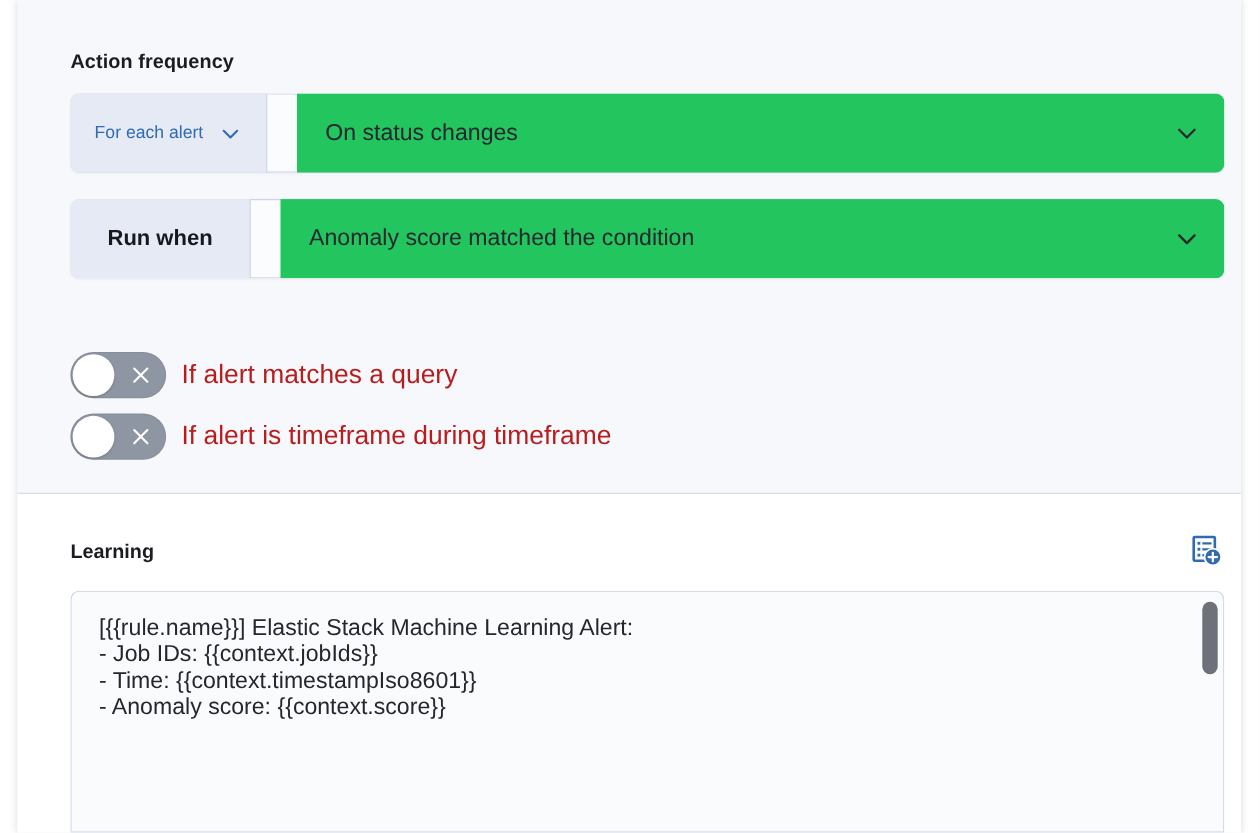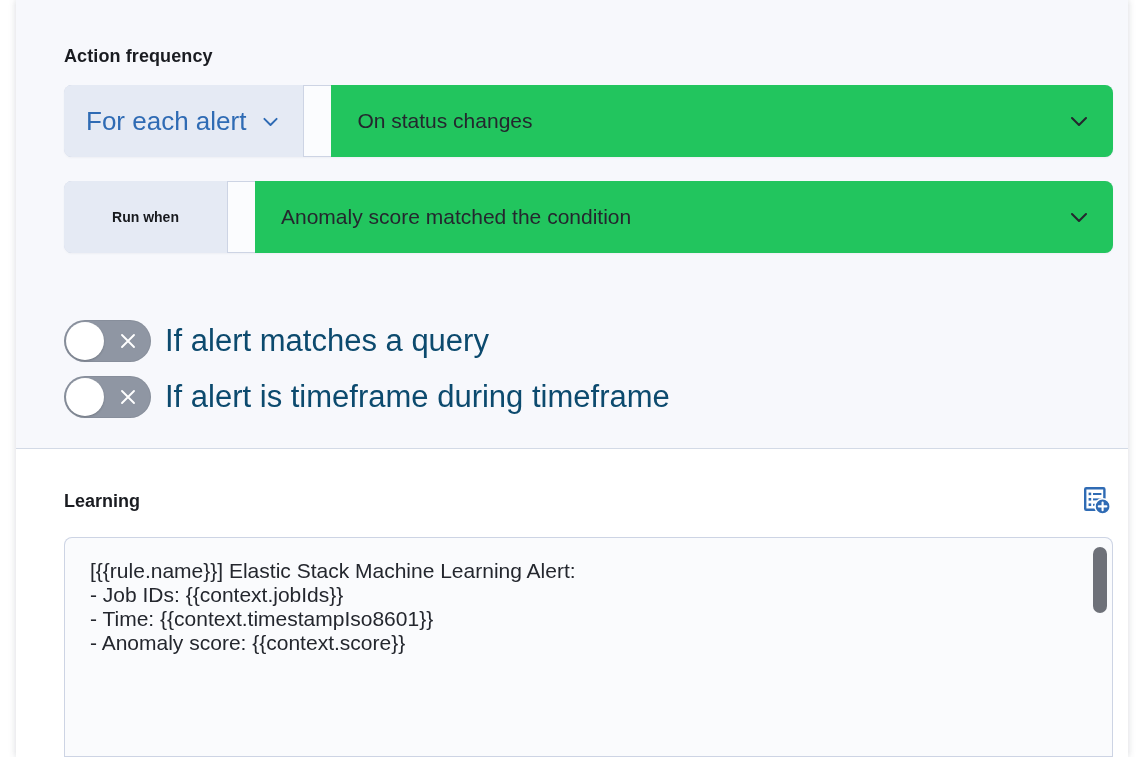--- a/index.html
+++ b/index.html
@@ -79,27 +79,27 @@
     padding: 0 22px;
     box-shadow: 1px 0 0 0 #cdd4e4;
     white-space: nowrap;
   }
 
   .prepend.static {
     justify-content: center;
   }
 
   .prepend-text-link {
-    font-size: 26px;
+    font-size: 16px;
     color: #2f6bb4;
     font-weight: 400;
   }
 
   .prepend-text-static {
-    font-size: 14px;
+    font-size: 20px;
     color: #17191d;
     font-weight: 700;
   }
 
   .select-field {
     flex: 1;
     display: flex;
     align-items: center;
     justify-content: space-between;
     background: #22c55e;
@@ -153,22 +153,22 @@
   .switch .xmark {
     position: absolute;
     right: 13px;
     top: 50%;
     transform: translateY(-50%);
     width: 20px;
     height: 20px;
   }
 
   .toggle-label {
-    font-size: 31px;
-    color: #0c4a6e;
+    font-size: 24px;
+    color: #b91c1c;
   }
 
   
   .msg-header {
     position: absolute;
     left: 48px;
     top: 486px;
     width: 1048px;
     height: 30px;
     display: flex;

